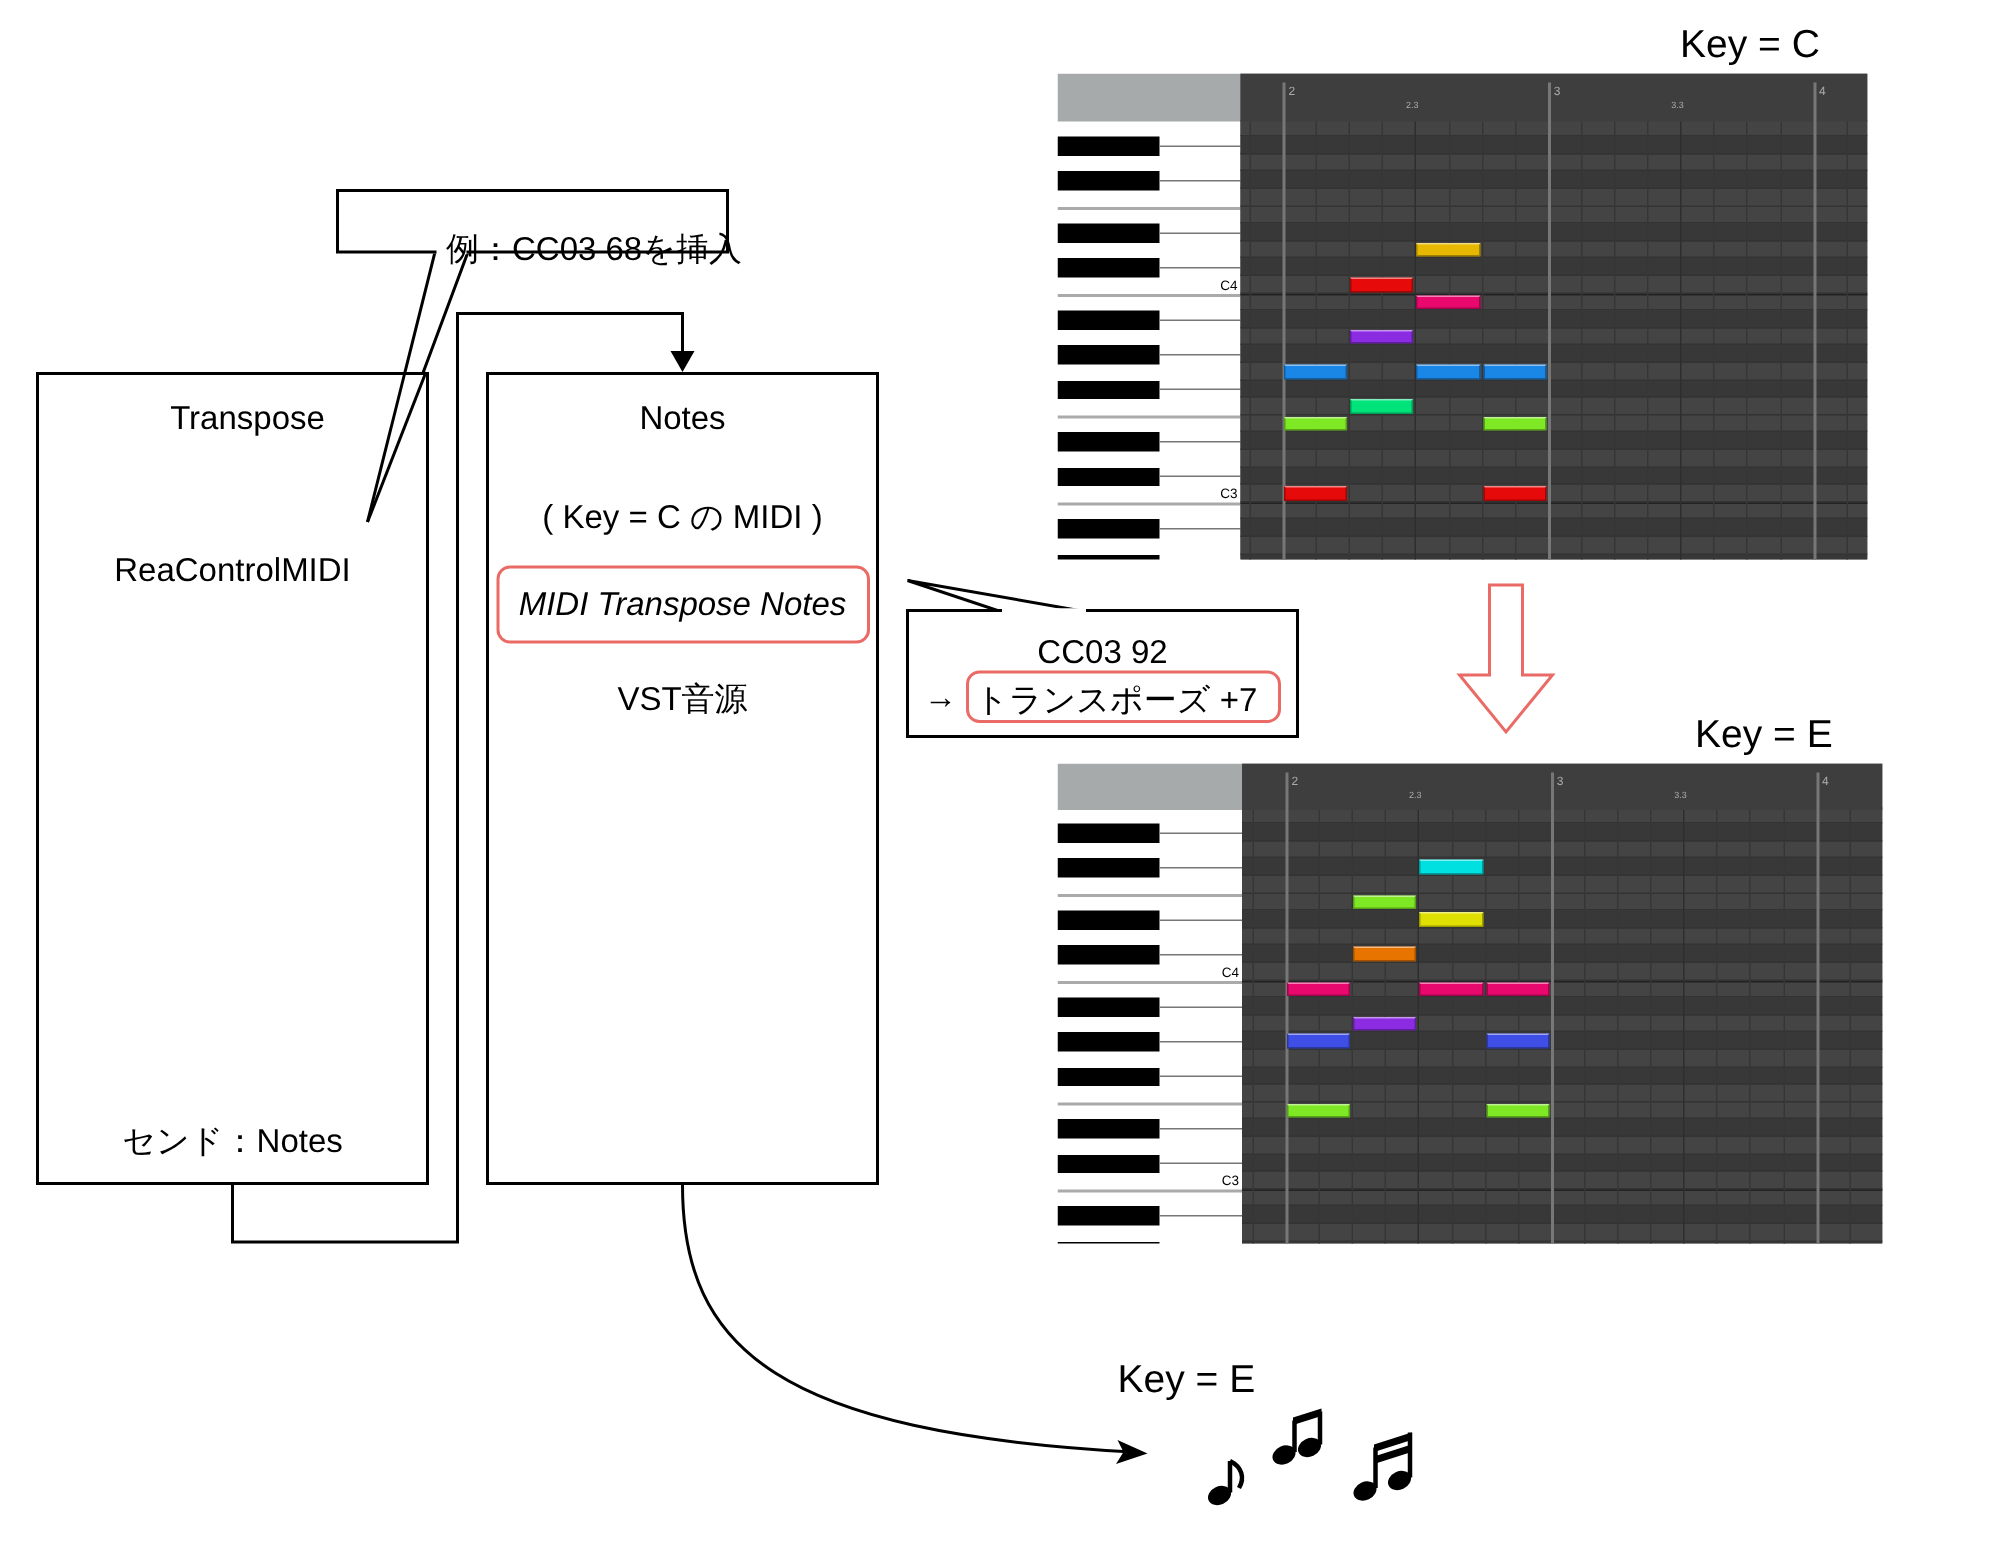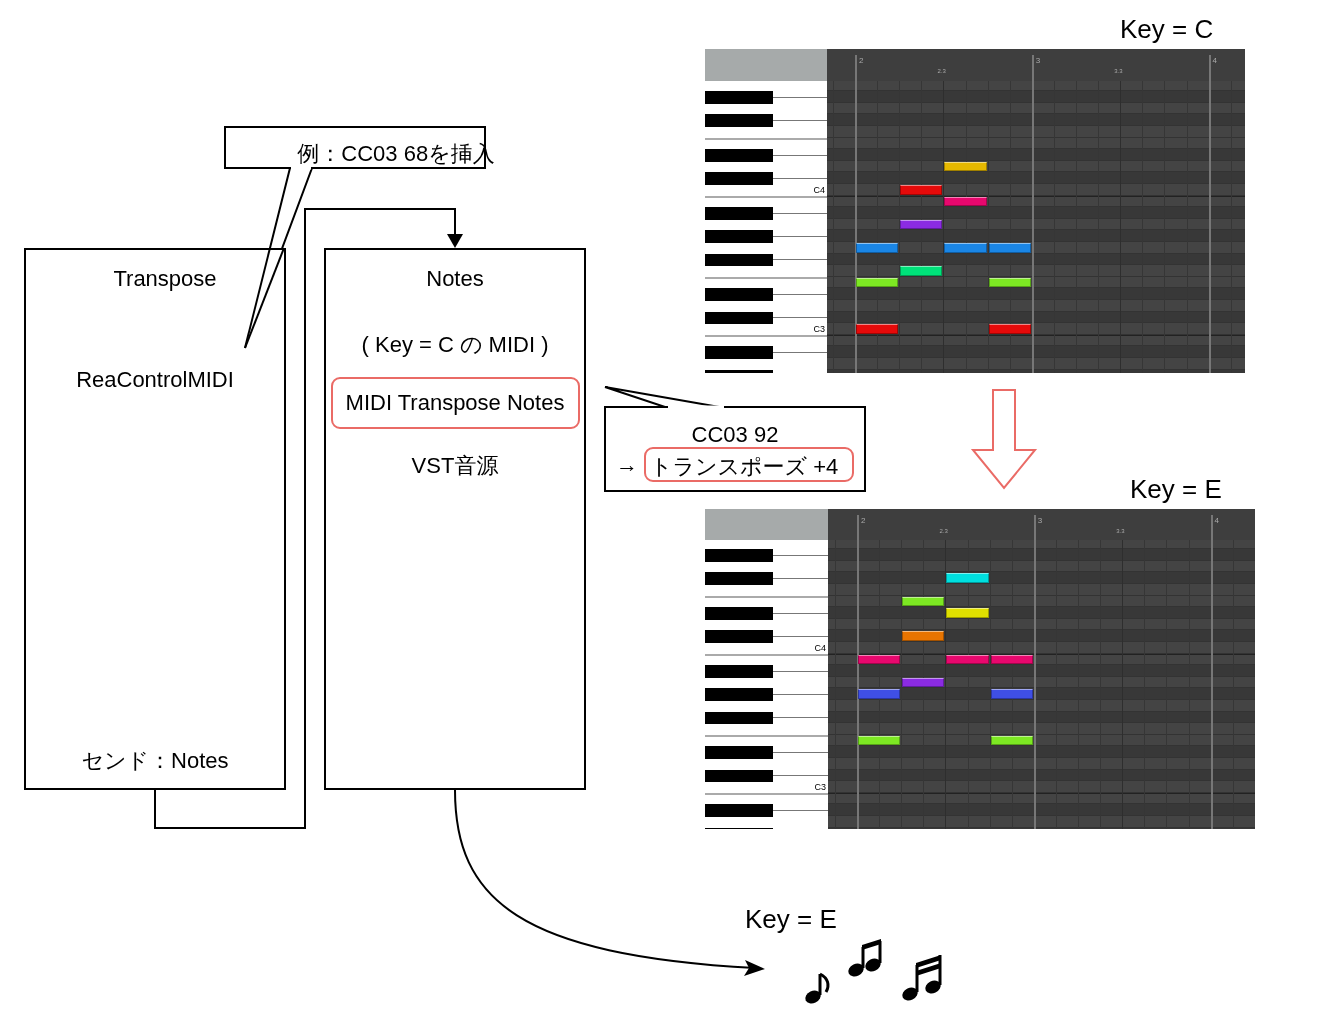--- a/index.html
+++ b/index.html
@@ -33,47 +33,47 @@
   <path d="M455,790 C455,900 520,955 755,968" fill="none" stroke="#000" stroke-width="2"></path>
   <polygon points="745,960 765,969 744,976 749,968" fill="#000"></polygon>
 
   <polygon points="993,390 1015,390 1015,450 1035,450 1004,488 973,450 993,450" fill="#fff" stroke="#ea6b66" stroke-width="2"></polygon>
 </svg>
 
 <div class="box" style="left:224px;top:126px;width:262px;height:43px;"></div>
 <svg width="1327" height="1034" style="pointer-events:none">
   <line x1="291" y1="168" x2="311" y2="168" stroke="#fff" stroke-width="3"></line>
 </svg>
-<div class="t" style="left:224px;top:139px;width:298px;padding-left:23px;">例：CC03 68を挿入</div>
+<div class="t" style="left:224px;top:151px;width:298px;padding-left:23px;">例：CC03 68を挿入</div>
 
 <div class="box" style="left:24px;top:248px;width:262px;height:542px;"></div>
 <div class="t" style="left:24px;top:266px;width:282px;">Transpose</div>
 <div class="t" style="left:24px;top:367px;width:262px;">ReaControlMIDI</div>
 <div class="t" style="left:24px;top:746px;width:262px;">センド：Notes</div>
 
 <svg width="1327" height="1034" style="pointer-events:none">
   <line x1="270" y1="248" x2="245" y2="348" stroke="#000" stroke-width="2"></line>
   <line x1="284" y1="248" x2="245" y2="348" stroke="#000" stroke-width="2"></line>
 </svg>
 
 <div class="box" style="left:324px;top:248px;width:262px;height:542px;"></div>
 <div class="t" style="left:324px;top:266px;width:262px;">Notes</div>
 <div class="t" style="left:324px;top:330px;width:262px;">( Key = C の MIDI )</div>
 <div class="redbox" style="left:331px;top:377px;width:249px;height:52px;"></div>
-<div class="t" style="left:324px;top:390px;width:262px;">MIDI Transpose Notes</div>
+<div class="t" style="left:324px;top:390px;width:262px;font-style:italic;">MIDI Transpose Notes</div>
 <div class="t" style="left:324px;top:451px;width:262px;">VST音源</div>
 
 <div class="box" style="left:604px;top:406px;width:262px;height:86px;"></div>
 <svg width="1327" height="1034" style="pointer-events:none">
   <line x1="668" y1="407" x2="724" y2="407" stroke="#fff" stroke-width="3"></line>
 </svg>
 <div class="t" style="left:604px;top:422px;width:262px;">CC03 92</div>
 <div class="t" style="left:616px;top:452px;">→</div>
 <div class="redbox" style="left:644px;top:447px;width:210px;height:35px;"></div>
-<div class="t" style="left:650px;top:452px;">トランスポーズ +4</div>
+<div class="t" style="left:650px;top:452px;">トランスポーズ +7</div>
 
 <div class="keylabel" style="left:1120px;top:14px;">Key = C</div>
 <div class="keylabel" style="left:1130px;top:474px;">Key = E</div>
 
 <div class="roll" id="roll0" style="left:705px;top:49px;width:540px;height:324px;">
     <div class="hdr" style="width: 122px; height: 32px;"></div>
     <div class="keys" style="top: 32px; width: 122px; height: 292px;">
       <div class="abs" style="left: 0px; top: 288.6px; width: 68px; height: 12.6px; background: rgb(0, 0, 0);"></div>
       <div class="abs" style="left: 0px; top: 265.4px; width: 68px; height: 12.6px; background: rgb(0, 0, 0);"></div>
       <div class="abs" style="left: 68px; top: 271.2px; width: 54px; height: 1px; background: rgb(119, 119, 119);"></div>

